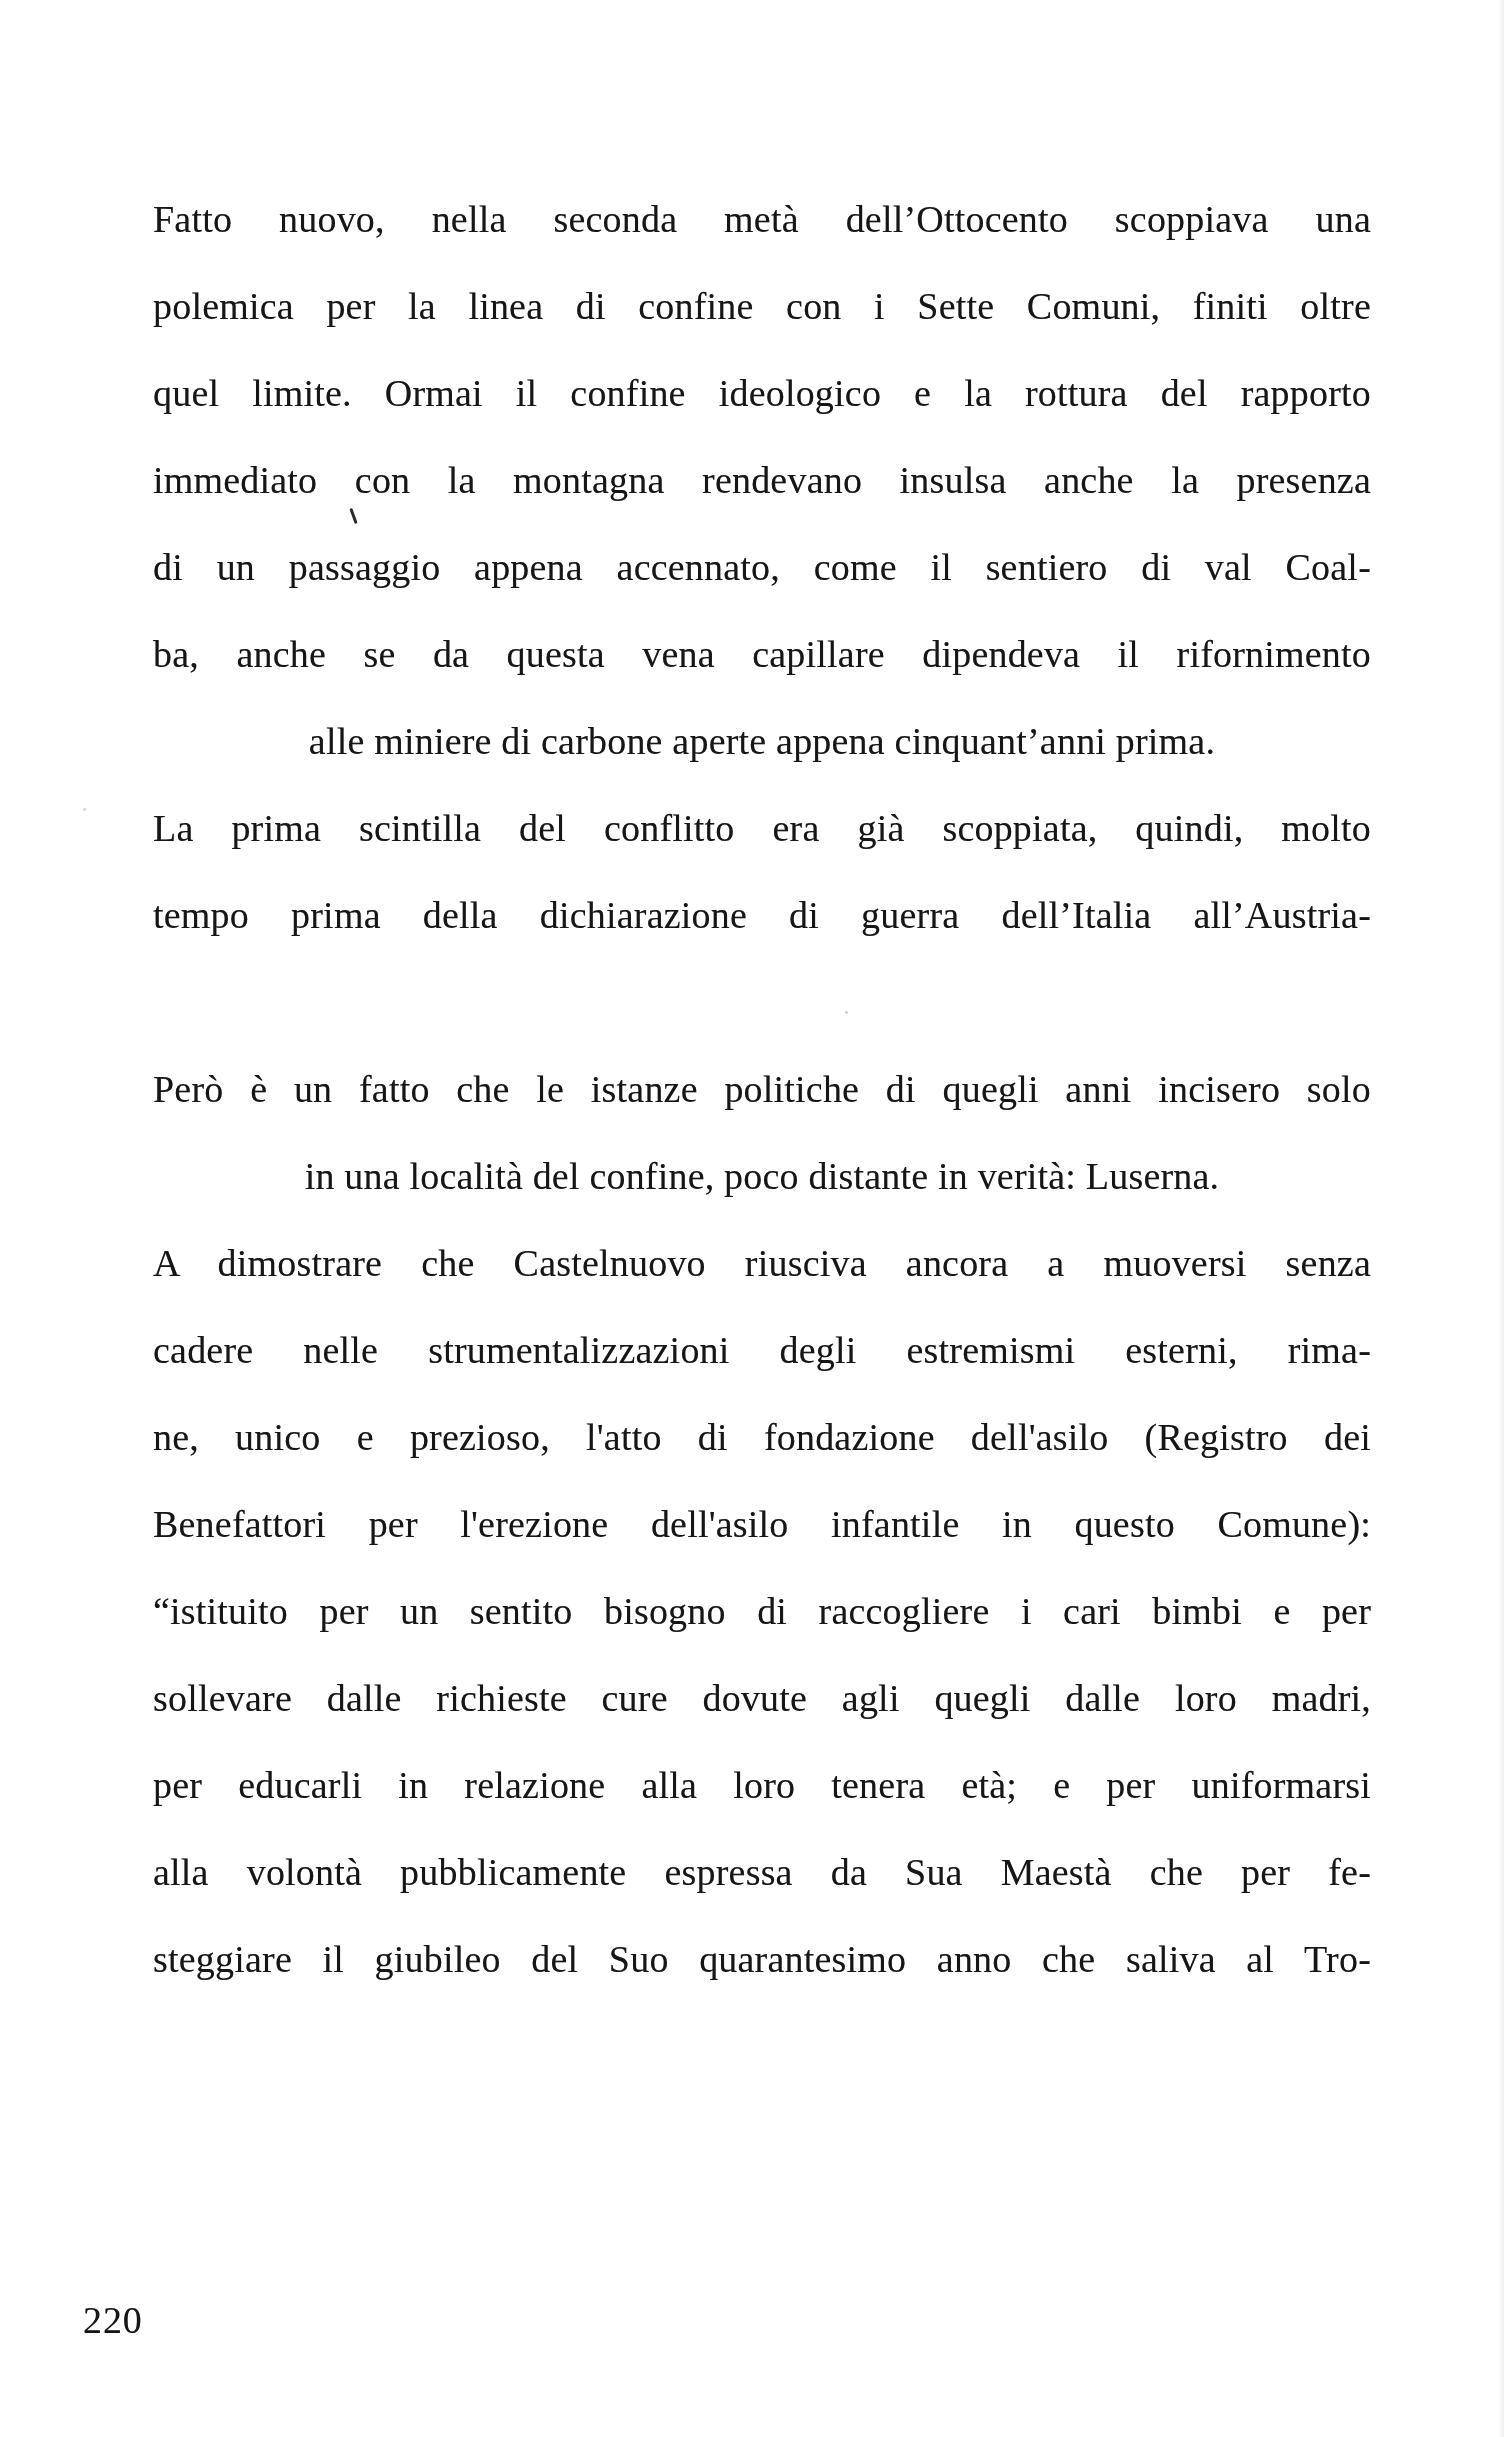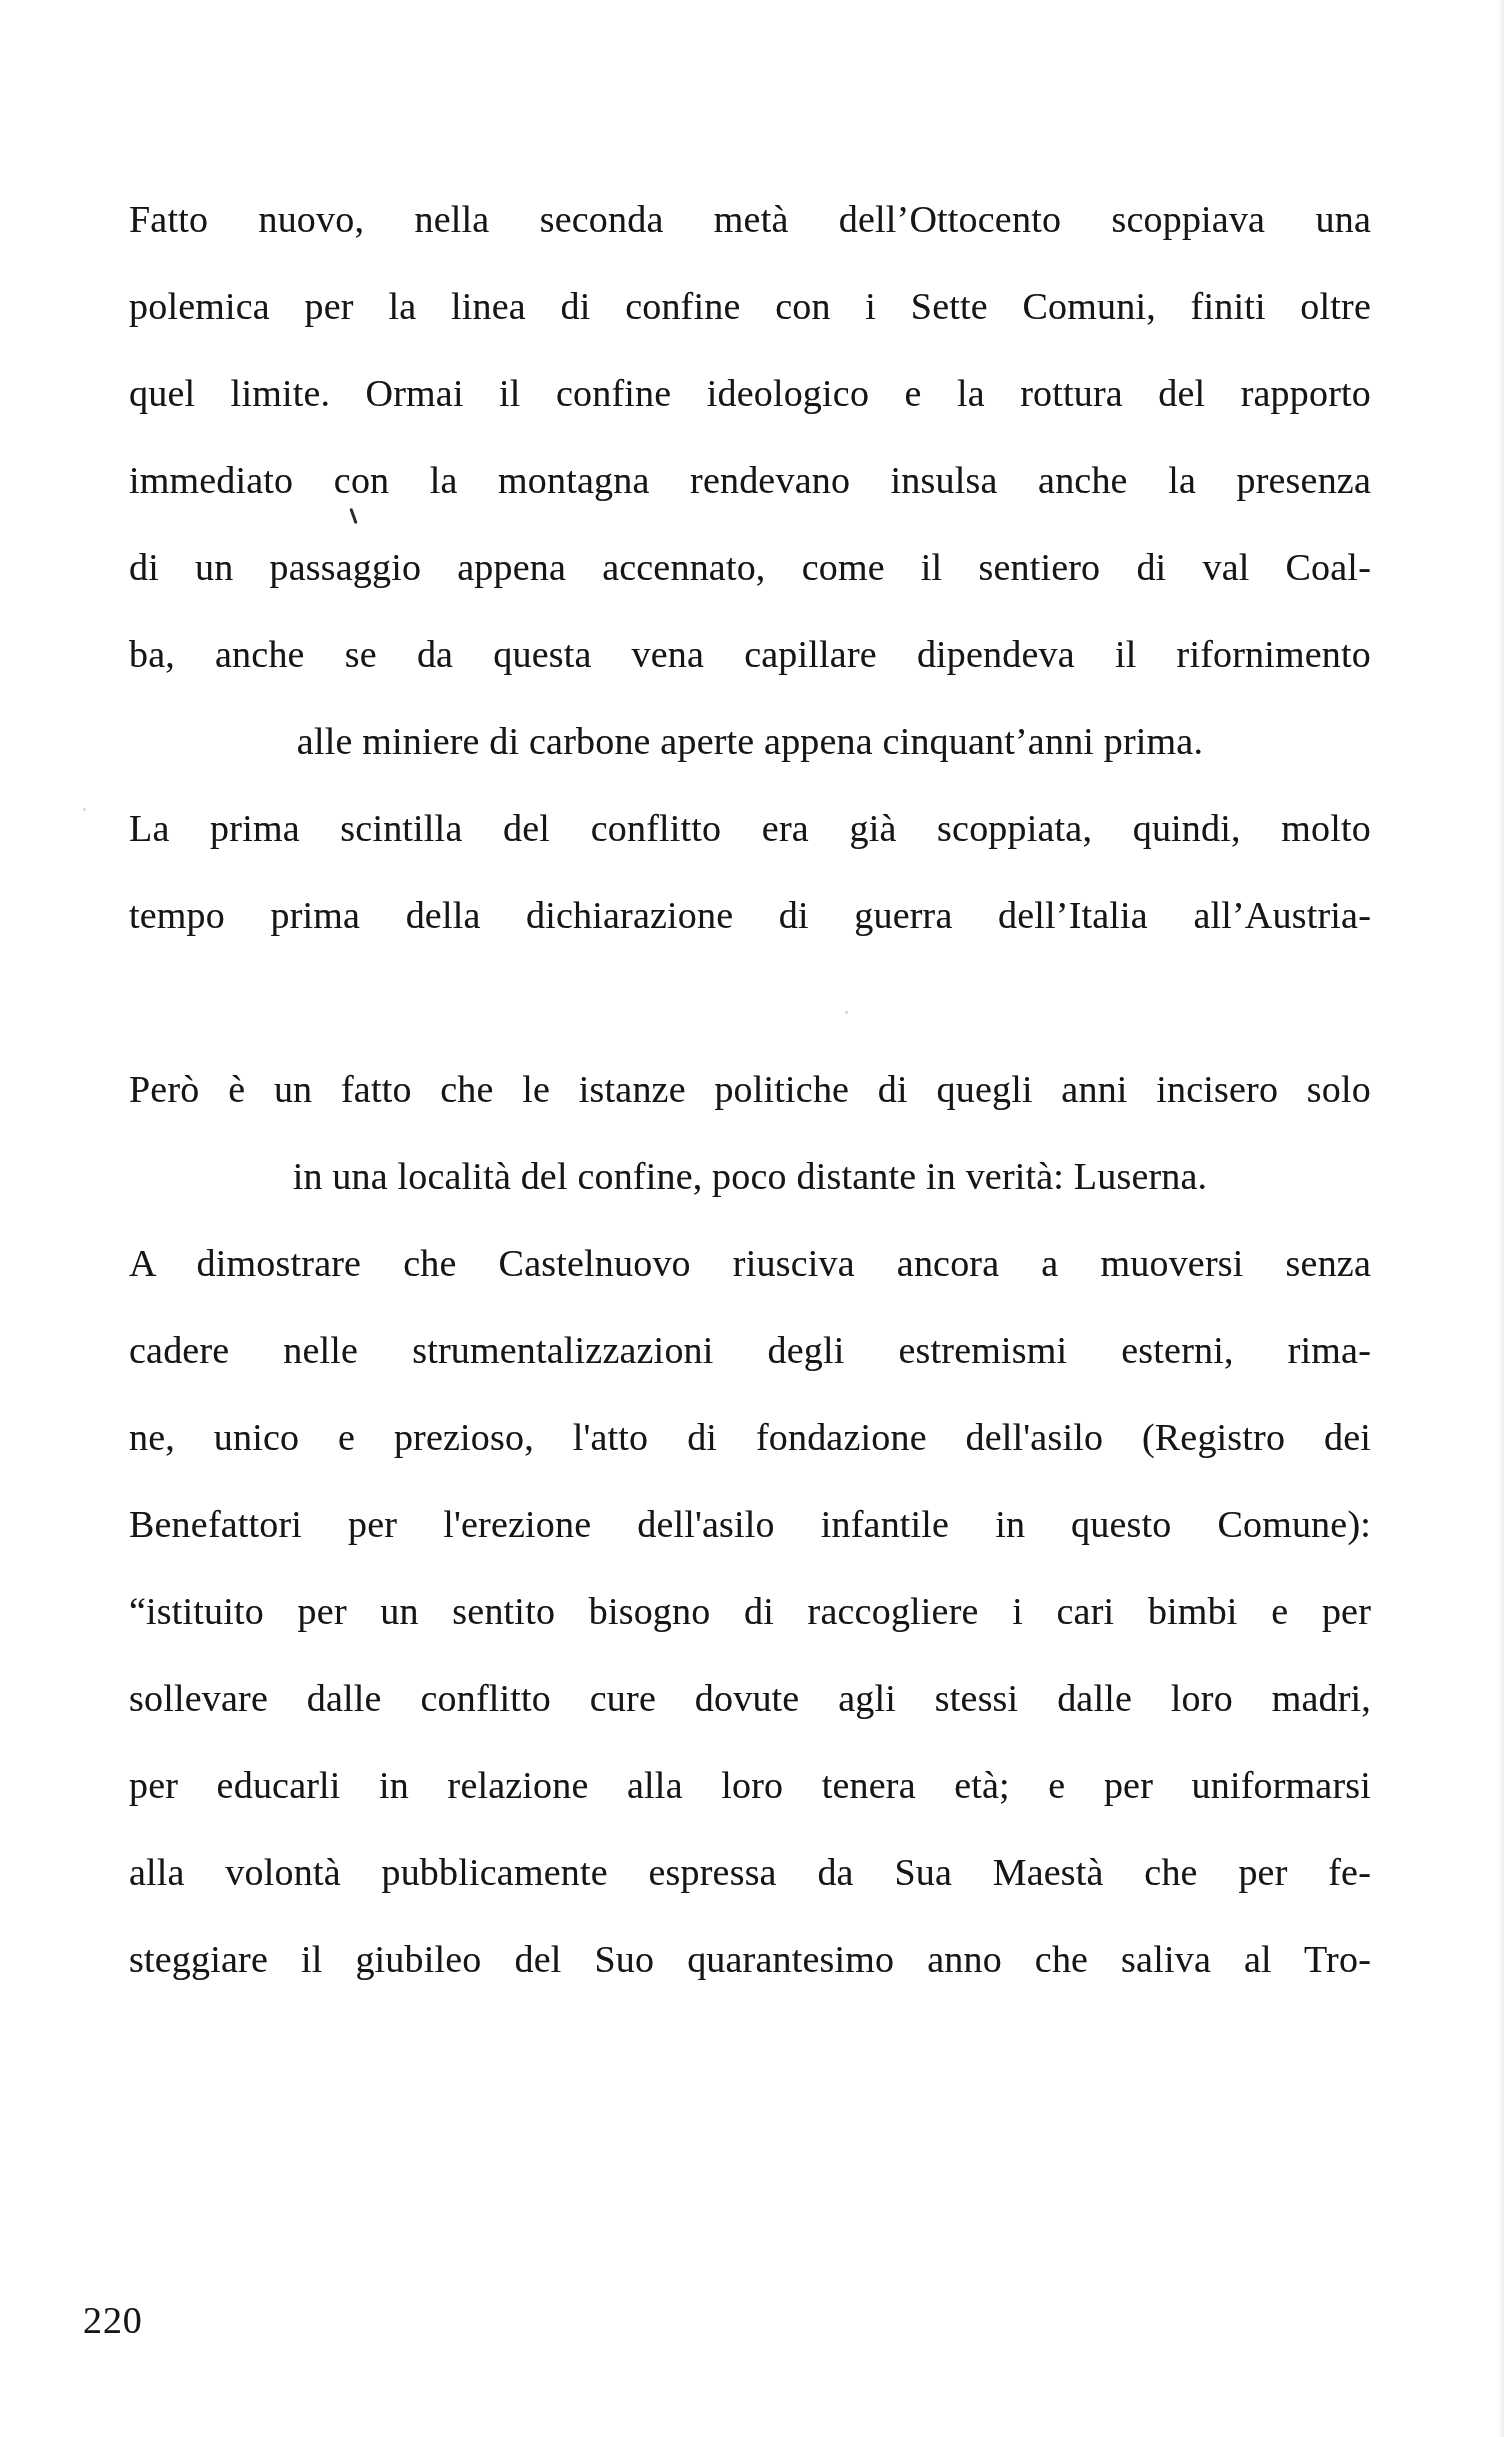--- a/index.html
+++ b/index.html
@@ -22,20 +22,21 @@
     top: 176px;
     width: 1242px;
   }
   .ln {
     font-size: 38px;
     line-height: 87px;
     height: 87px;
     letter-spacing: 0.2px;
     text-shadow: 0 0 0.6px rgba(0,0,0,0.35);
     white-space: normal;
+    margin-left: 24px;
   }
   .j {
     text-align: justify;
     text-align-last: justify;
   }
   .l {
     text-align: center;
   }
   .gap {
     height: 87px;
@@ -92,21 +93,21 @@
     <div class="ln j">La prima scintilla del conflitto era già scoppiata, quindi, molto</div>
     <div class="ln j">tempo prima della dichiarazione di guerra dell’Italia all’Austria-</div>
     <div class="gap"></div>
     <div class="ln j">Però è un fatto che le istanze politiche di quegli anni incisero solo</div>
     <div class="ln l">in una località del confine, poco distante in verità: Luserna.</div>
     <div class="ln j">A dimostrare che Castelnuovo riusciva ancora a muoversi senza</div>
     <div class="ln j">cadere nelle strumentalizzazioni degli estremismi esterni, rima-</div>
     <div class="ln j">ne, unico e prezioso, l'atto di fondazione dell'asilo (Registro dei</div>
     <div class="ln j">Benefattori per l'erezione dell'asilo infantile in questo Comune):</div>
     <div class="ln j">“istituito per un sentito bisogno di raccogliere i cari bimbi e per</div>
-    <div class="ln j">sollevare dalle conflitto cure dovute agli stessi dalle loro madri,</div>
+    <div class="ln j">sollevare dalle richieste cure dovute agli quegli dalle loro madri,</div>
     <div class="ln j">per educarli in relazione alla loro tenera età; e per uniformarsi</div>
     <div class="ln j">alla volontà pubblicamente espressa da Sua Maestà che per fe-</div>
     <div class="ln j">steggiare il giubileo del Suo quarantesimo anno che saliva al Tro-</div>
   </div>
 
   <div class="stray-mark"></div>
   <div class="speck s1"></div>
   <div class="speck s2"></div>
   <div class="edge-shadow"></div>
 

